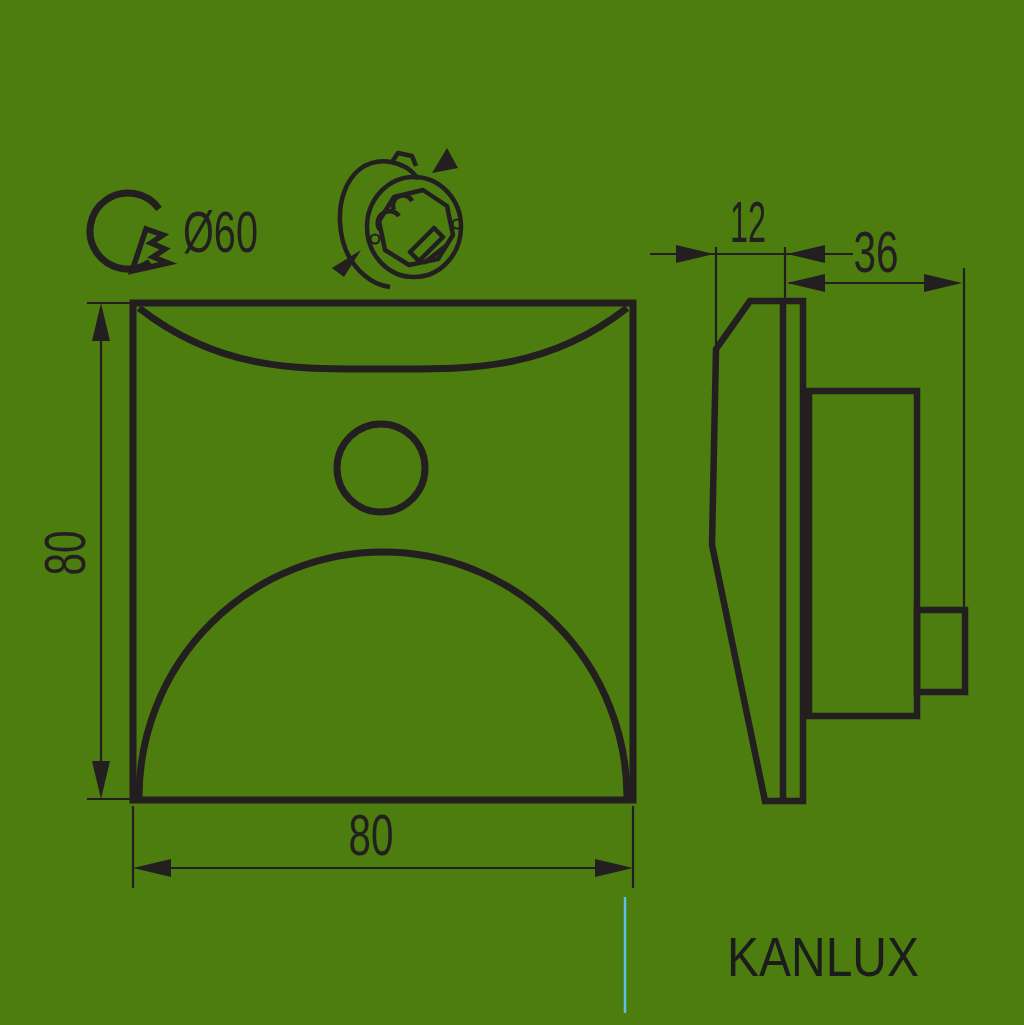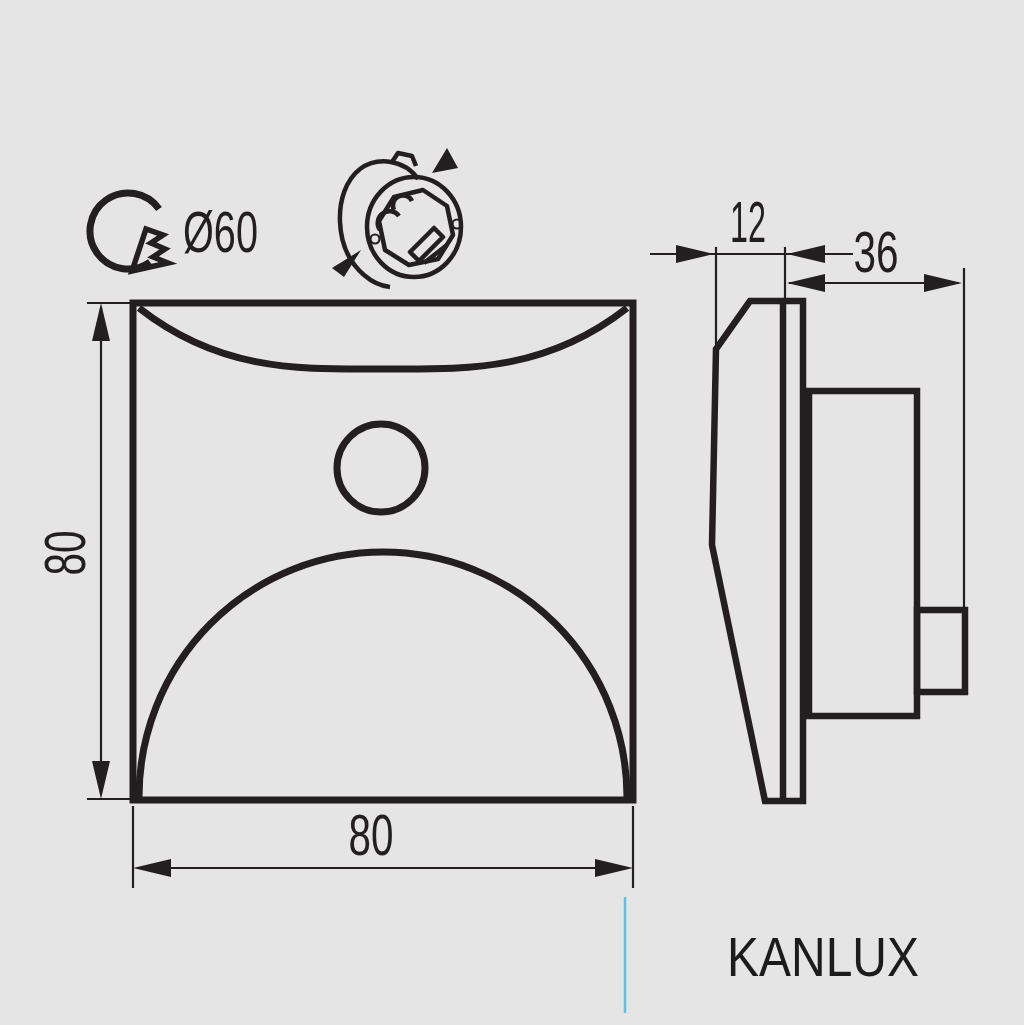--- a/index.html
+++ b/index.html
@@ -4,21 +4,21 @@
 <style>
   html, body {
     margin: 0;
     padding: 0;
     background: #ffffff;
   }
   .canvas {
     position: relative;
     width: 1024px;
     height: 1025px;
-    background: #e5e5e5;
+    background: #4d7c0f;
     overflow: hidden;
     font-family: "Liberation Sans", sans-serif;
   }
   svg { display: block; }
   .thick {
     fill: none;
     stroke: #231f20;
     stroke-width: 7;
     stroke-linejoin: miter;
     stroke-miterlimit: 6;

